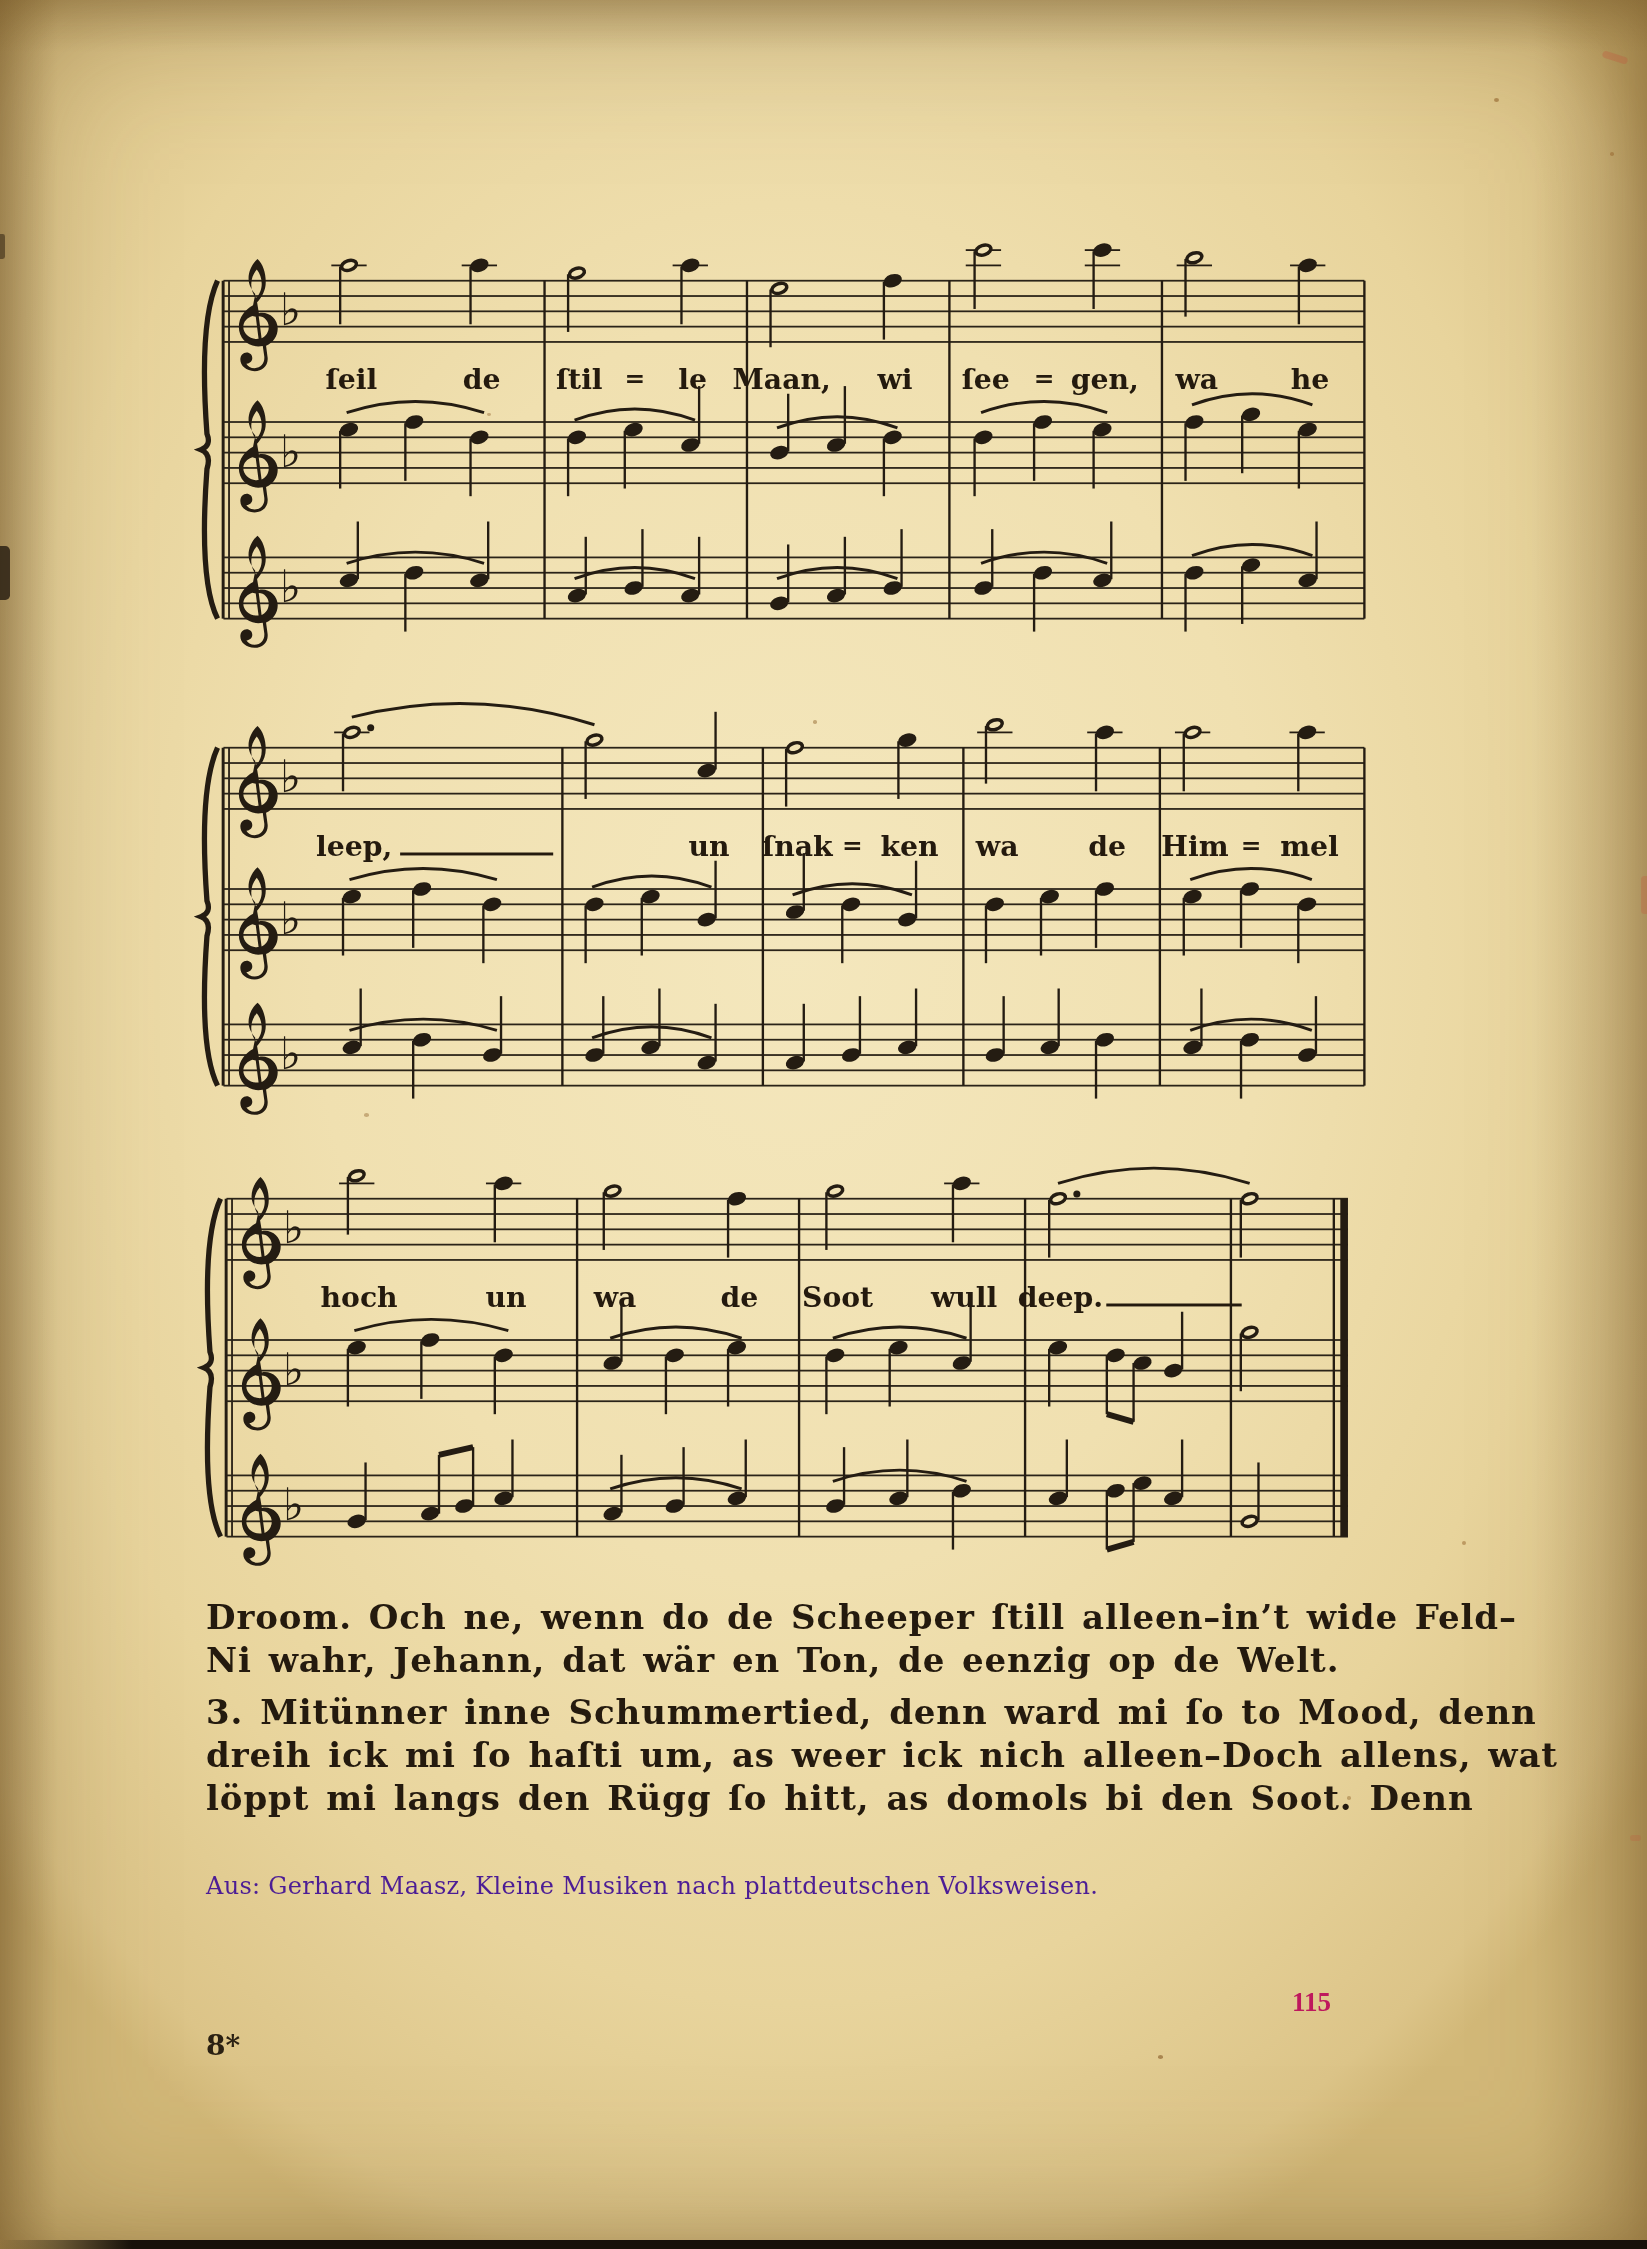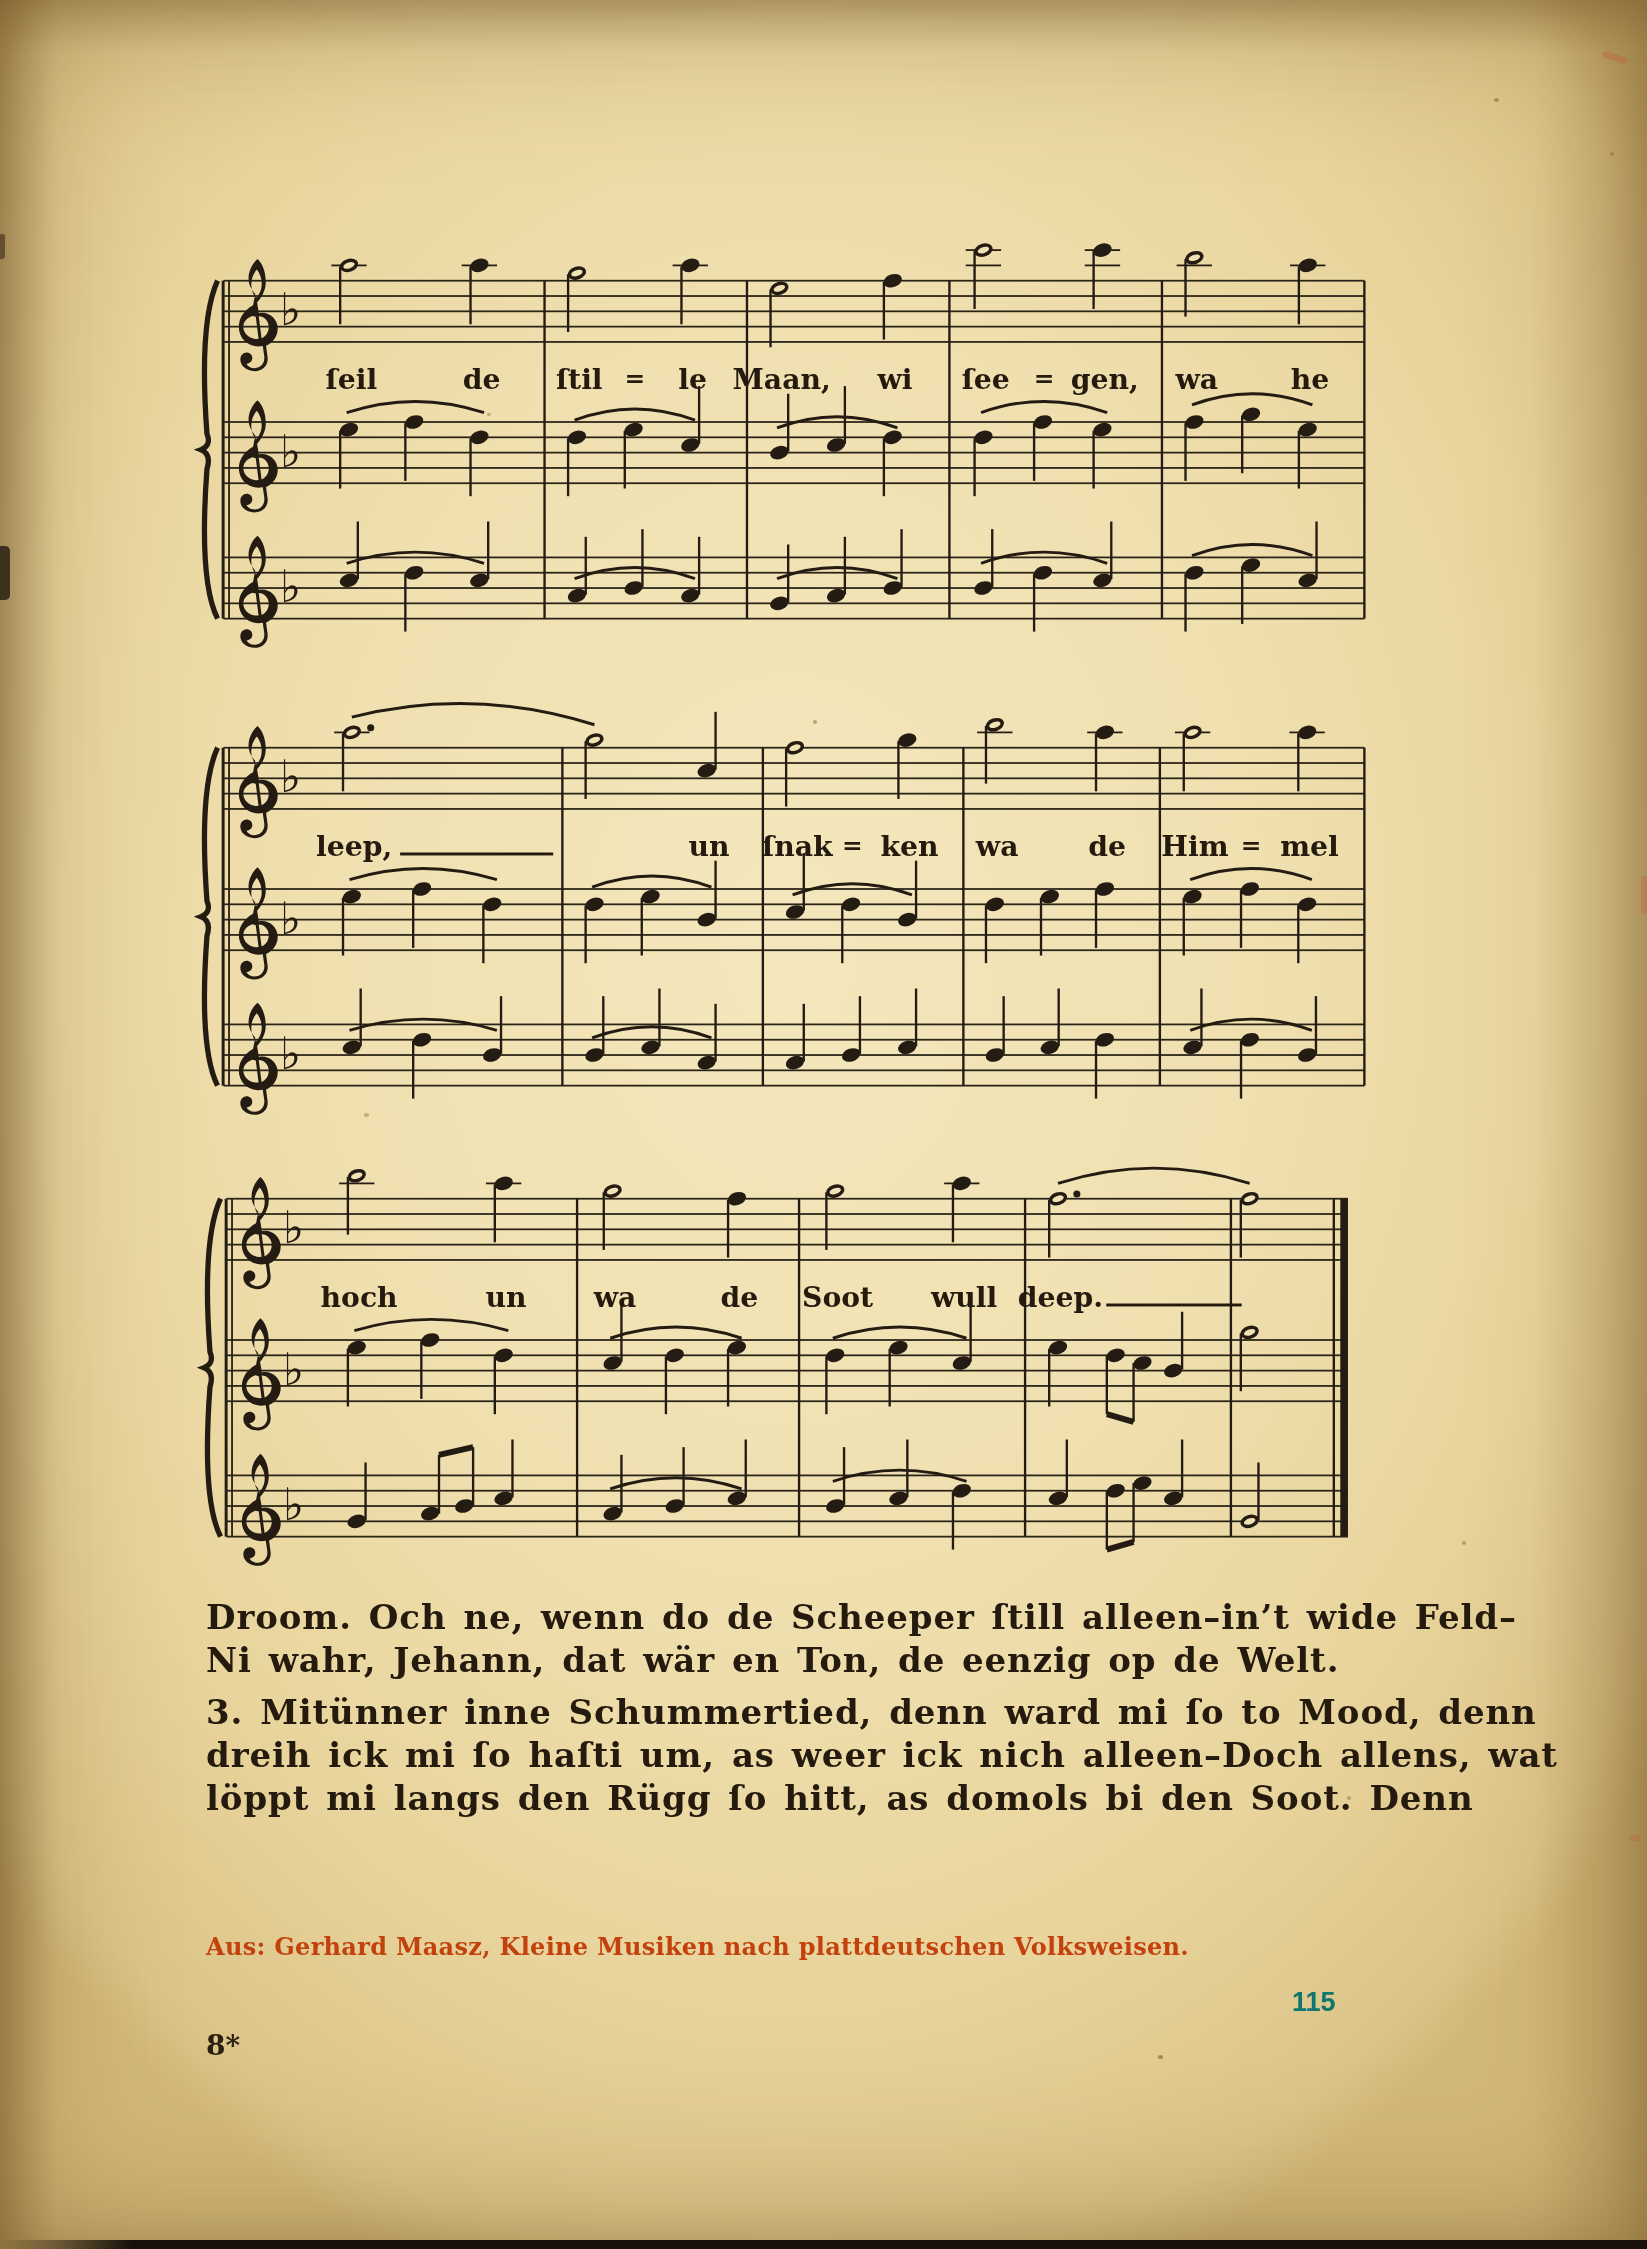--- a/index.html
+++ b/index.html
@@ -12,22 +12,22 @@
   .vignette{position:absolute;inset:0;pointer-events:none;
     box-shadow: inset 0 0 153px rgba(110,80,32,.50), inset 0 0 41px rgba(120,90,40,.30);}
   .edgeshade{position:absolute;inset:0;pointer-events:none;
     background:linear-gradient(90deg, rgba(95,64,22,.28) 0%, rgba(95,64,22,0) 3.5%, rgba(0,0,0,0) 93%, rgba(115,80,30,.22) 100%);}
   .topshade{position:absolute;left:0;right:0;top:0;height:53px;pointer-events:none;
     background:linear-gradient(180deg, rgba(100,70,25,.20), rgba(0,0,0,0));}
   .system{position:absolute;}
   .verses{position:absolute;left:206px;top:1596px;width:1307px;color:#241a0e;}
   .verse{margin:0 0 9.4px 0;}
   .verse-line{font-size:34px;font-weight:bold;line-height:43px;letter-spacing:0.9px;word-spacing:4.1px;white-space:nowrap;}
-  .source-line{position:absolute;left:206px;top:1932px;font-size:24px;font-weight:bold;color:#c2410c;letter-spacing:0.3px;}
-  .page-number{position:absolute;left:1292px;top:1987px;font-family:Liberation Sans, sans-serif;font-weight:600;font-size:27px;color:#0f766e;}
+  .source-line{position:absolute;left:206px;top:1872px;font-size:24px;font-weight:normal;color:#4c1d95;letter-spacing:0.3px;}
+  .page-number{position:absolute;left:1292px;top:1987px;font-family:Liberation Serif, serif;font-weight:600;font-size:27px;color:#be185d;}
   .sig-mark{position:absolute;left:206px;top:2029px;font-size:28px;font-weight:bold;color:#2a2012;}
   .stain{position:absolute;border-radius:50%;pointer-events:none;}
   .bottom-band{position:absolute;left:0;right:0;bottom:0;height:10px;pointer-events:none;
     background:linear-gradient(90deg, rgba(23,17,10,0) 0%, #17110a 8%, #17110a 100%);}
   .left-blotch{position:absolute;left:0;top:546px;width:10px;height:54px;background:#2b2114;border-radius:0 4.7px 4.7px 0;opacity:.85;}
   .left-tick{position:absolute;left:0;top:234px;width:5.3px;height:25px;background:#3a2c18;opacity:.6;border-radius:0 2.4px 2.4px 0;}
   .red-mark{position:absolute;background:#c4543a;pointer-events:none;}
 </style>
 </head>
 <body>

